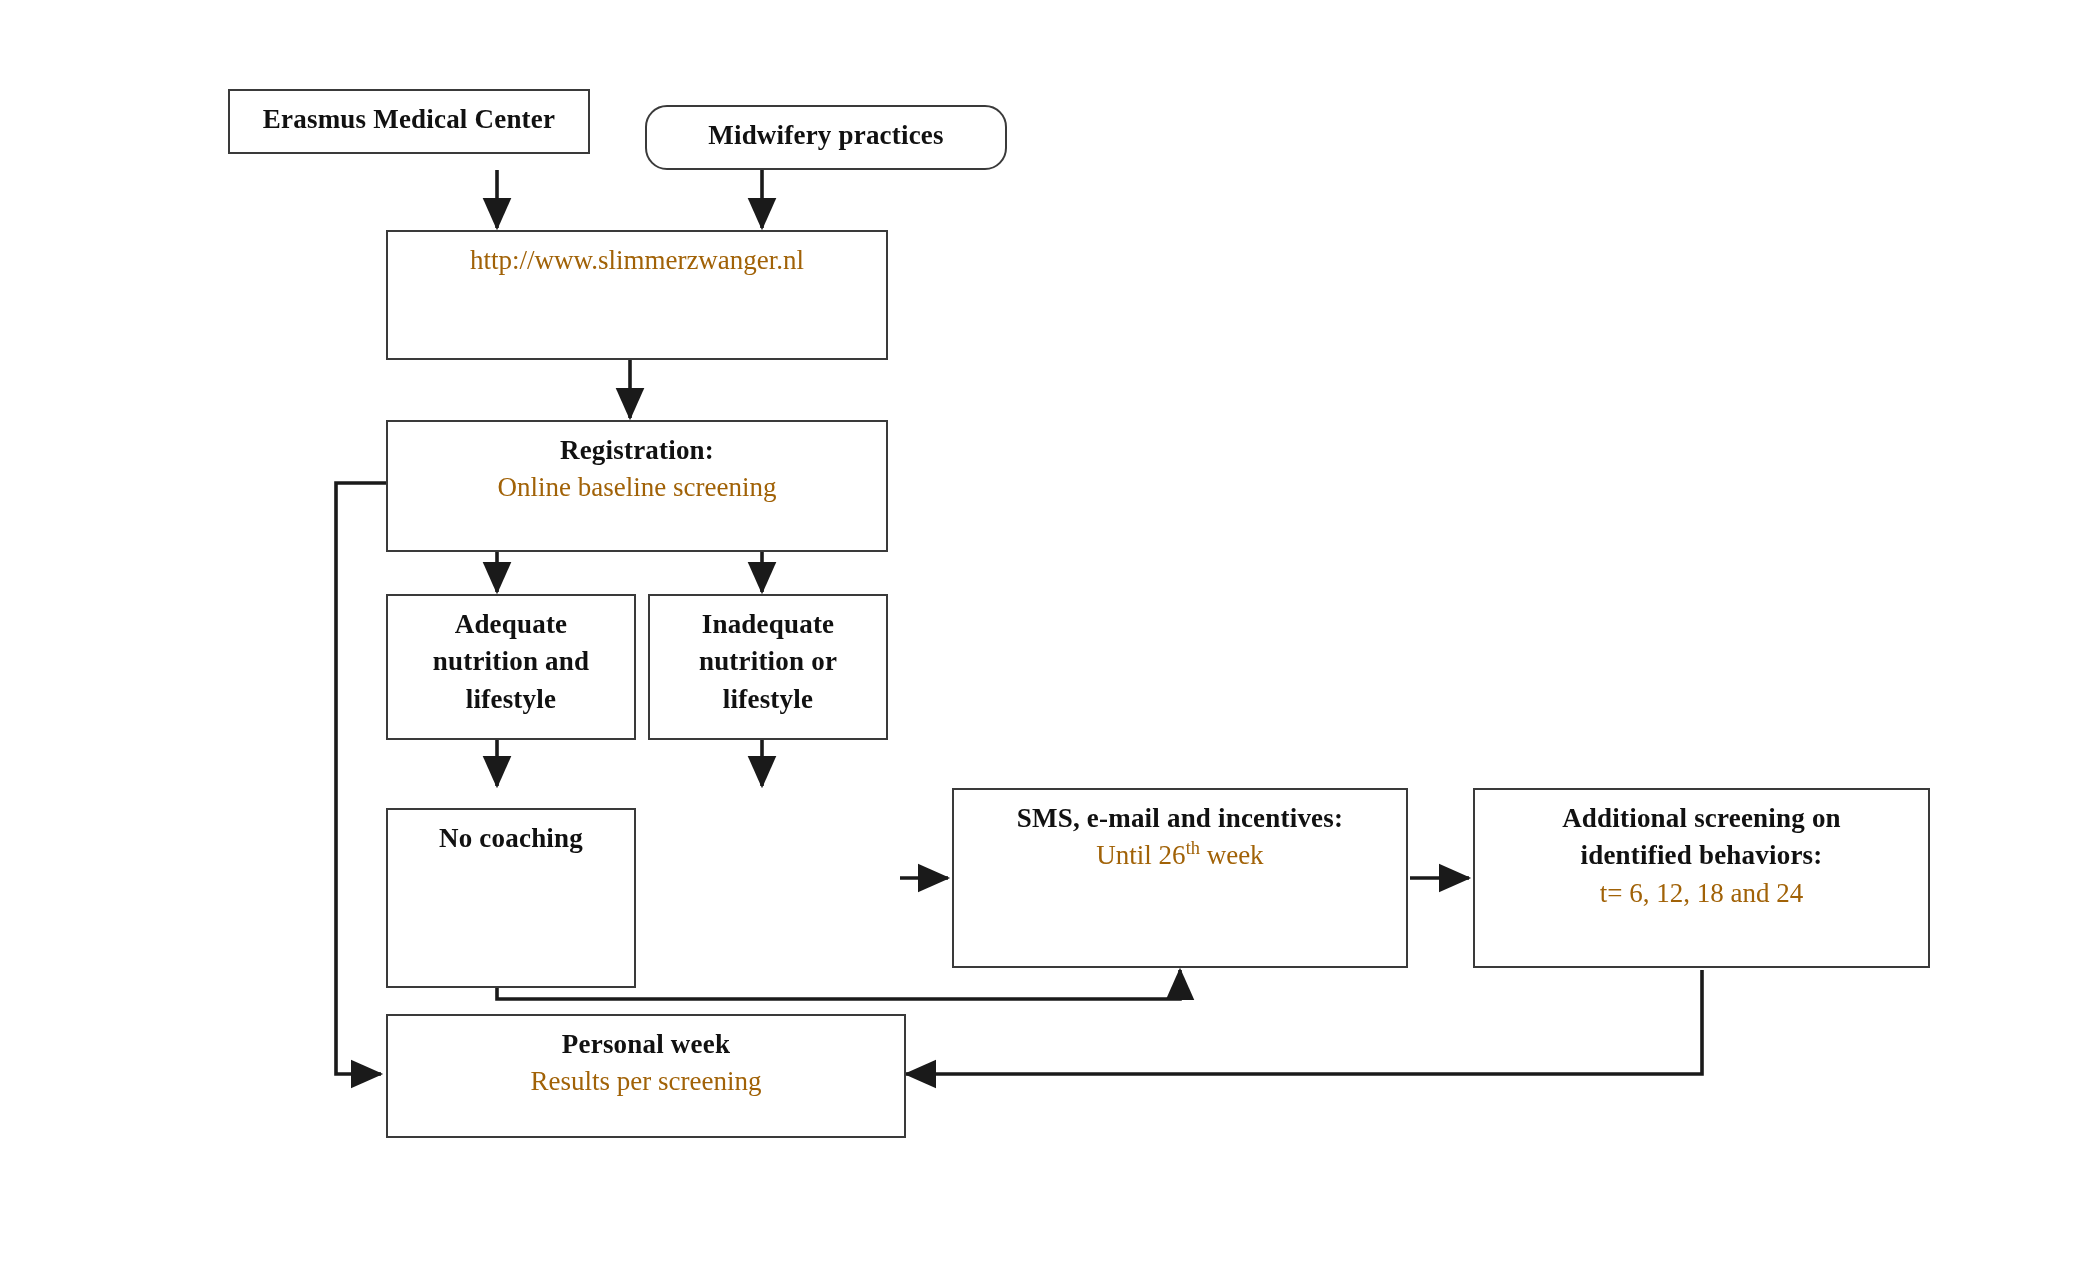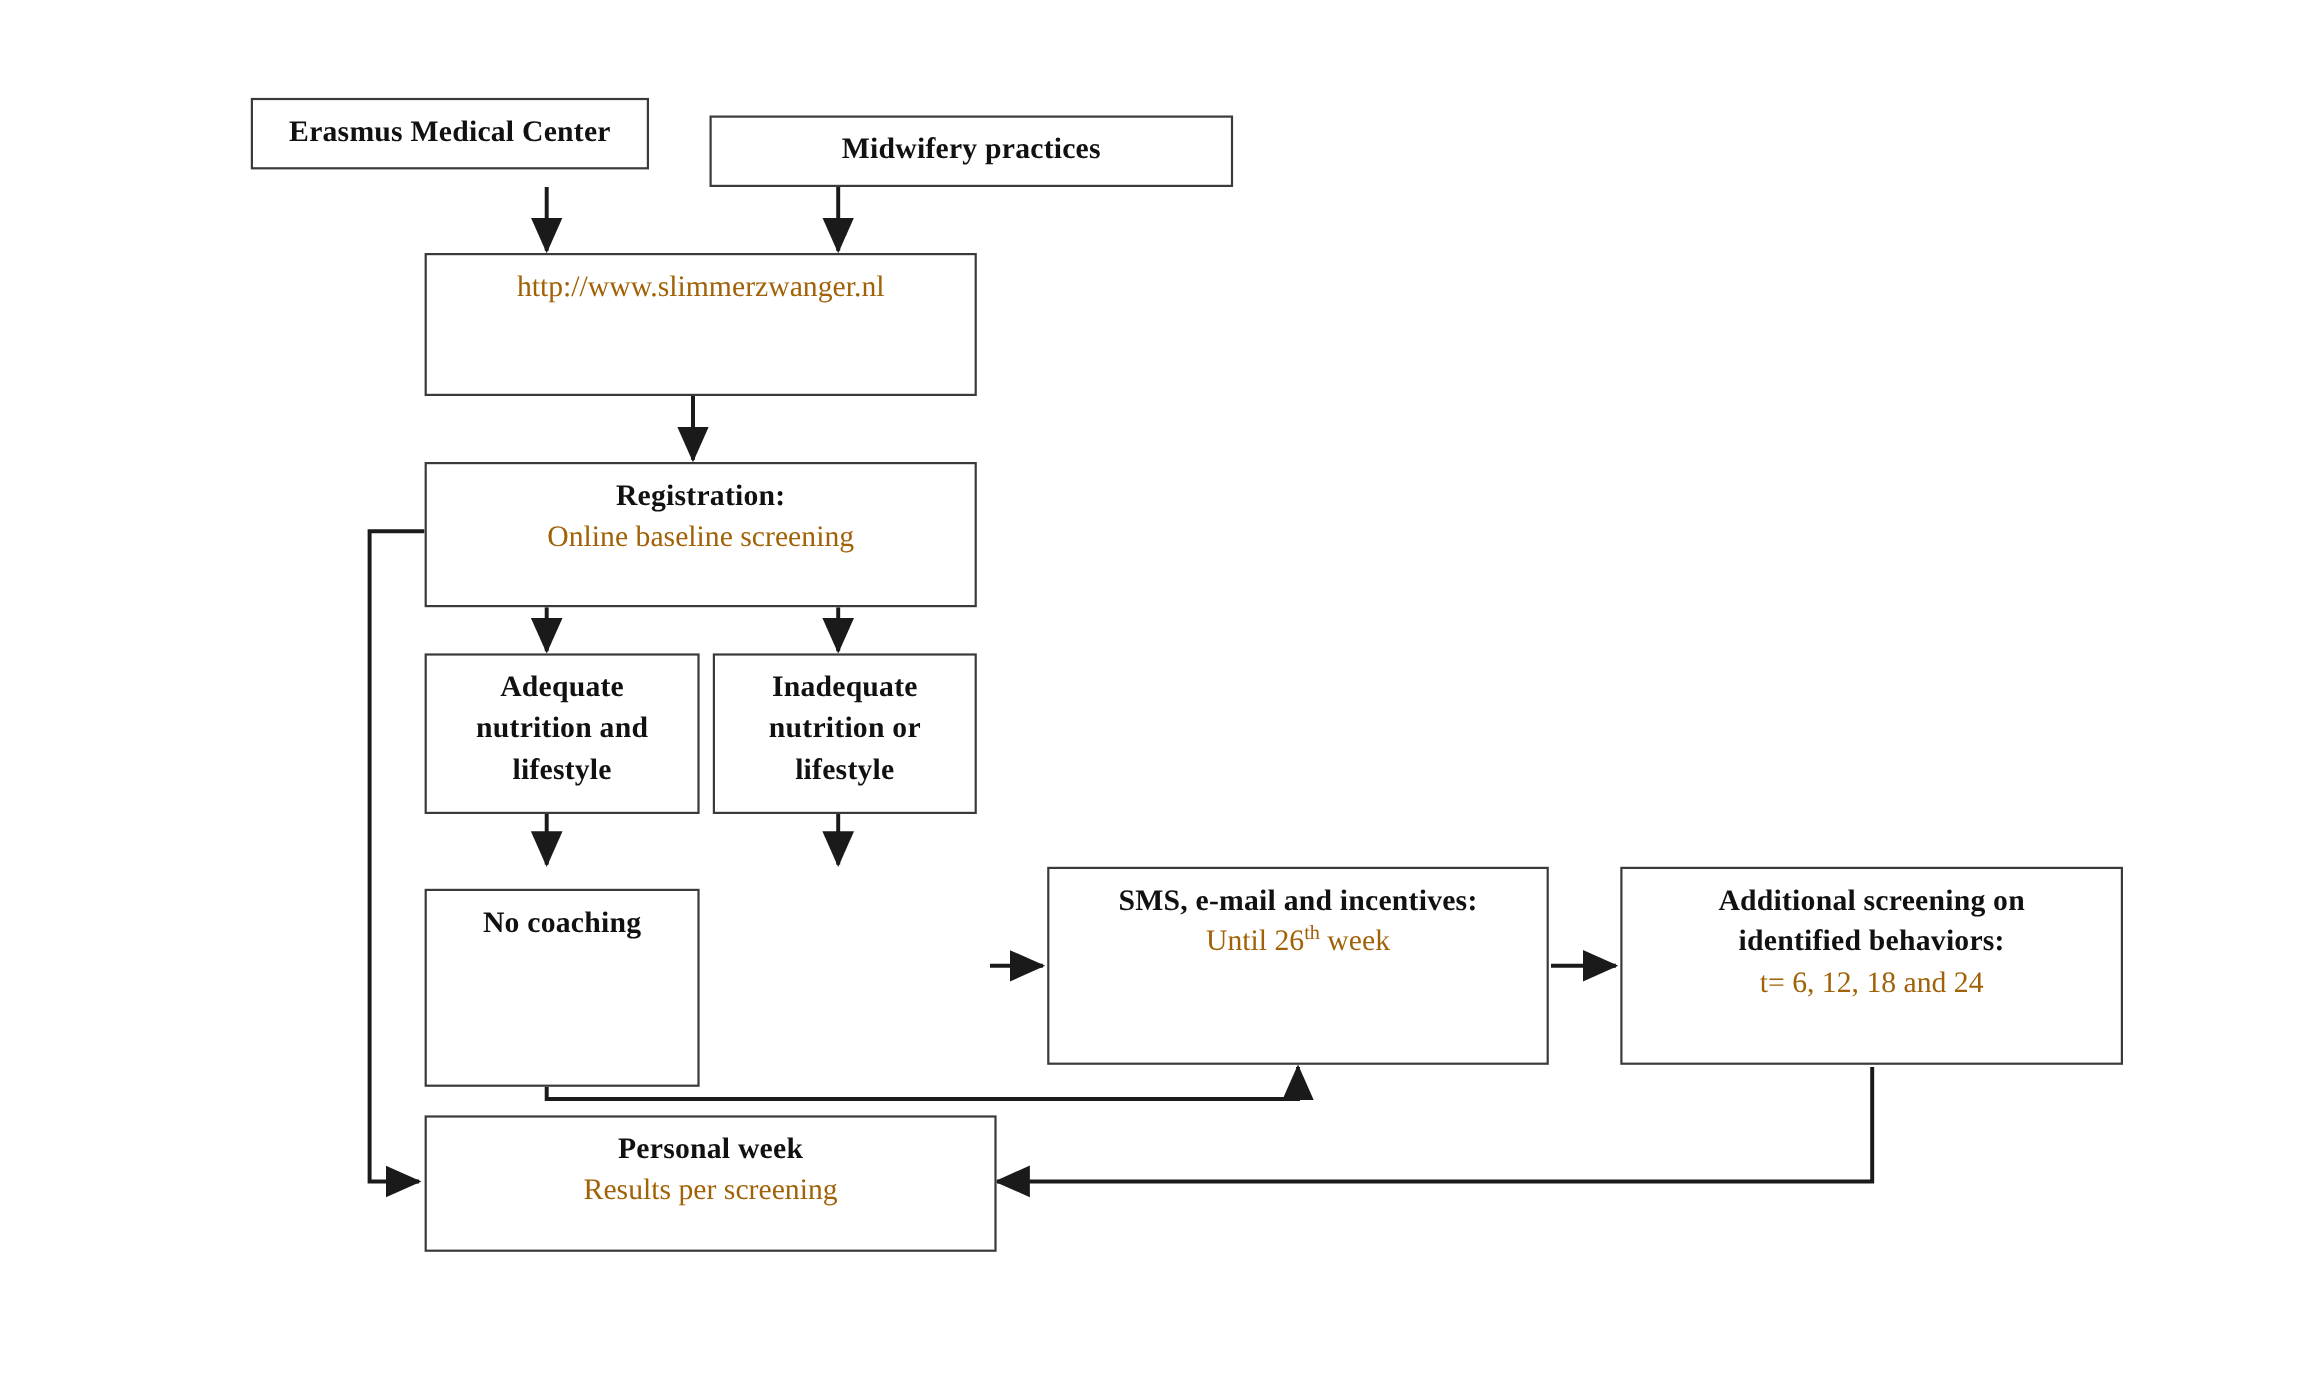--- a/index.html
+++ b/index.html
@@ -79,21 +79,21 @@
       <path d="M 386,483 L 336,483 L 336,1074 L 381,1074"></path>
       <path d="M 497,968 L 497,999 L 1180,999 L 1180,970"></path>
       <path d="M 1702,970 L 1702,1074 L 906,1074"></path>
     </g>
   </svg>
 
   <div class="node" style="left:228px; top:89px; width:362px; height:65px;">
     <div class="ttl">Erasmus Medical Center</div>
   </div>
 
-  <div class="node" style="left:645px; top:105px; width:476px; height:65px;">
+  <div class="node" style="left:645px; top:105px; width:362px; height:65px;border-radius:22px;">
     <div class="ttl">Midwifery practices</div>
   </div>
 
   <div class="node" style="left:386px; top:230px; width:502px; height:130px;">
     <div class="sub">http://www.slimmerzwanger.nl</div>
   </div>
 
   <div class="node" style="left:386px; top:420px; width:502px; height:132px;">
     <div class="ttl">Registration:</div>
     <div class="sub">Online baseline screening</div>

